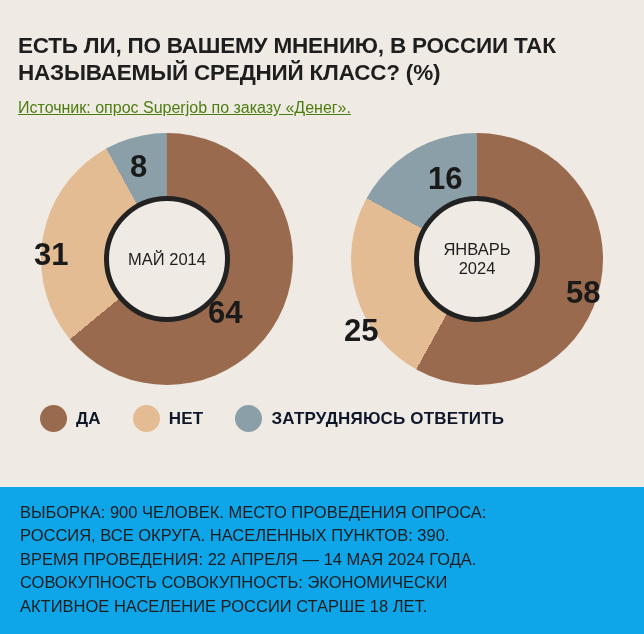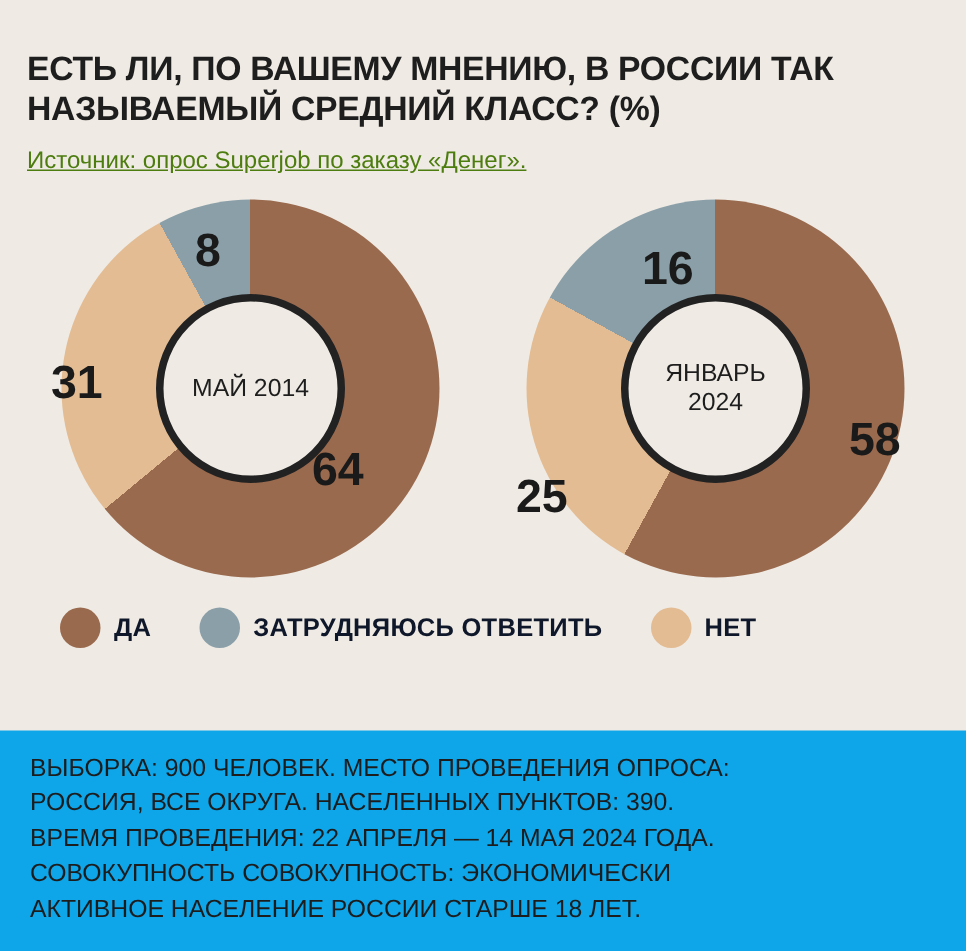--- a/index.html
+++ b/index.html
@@ -172,26 +172,26 @@
     </div>
 
   </div>
 
   <div class="legend">
     <div class="legend-item">
       <span class="swatch" id="sw0" style="background: rgb(154, 106, 78);"></span>
       <span class="legend-label">ДА</span>
     </div>
     <div class="legend-item">
+      <span class="swatch" id="sw1" style="background: rgb(227, 188, 147);"></span>
+      <span class="legend-label">НЕТ</span>
+    </div>
+    <div class="legend-item">
       <span class="swatch" id="sw2" style="background: rgb(139, 159, 168);"></span>
       <span class="legend-label">ЗАТРУДНЯЮСЬ ОТВЕТИТЬ</span>
-    </div>
-    <div class="legend-item">
-      <span class="swatch" id="sw1" style="background: rgb(227, 188, 147);"></span>
-      <span class="legend-label">НЕТ</span>
     </div>
   </div>
 
   <div class="footer">
     <p>ВЫБОРКА: 900 ЧЕЛОВЕК. МЕСТО ПРОВЕДЕНИЯ ОПРОСА:</p>
     <p>РОССИЯ, ВСЕ ОКРУГА. НАСЕЛЕННЫХ ПУНКТОВ: 390.</p>
     <p>ВРЕМЯ ПРОВЕДЕНИЯ: 22 АПРЕЛЯ — 14 МАЯ 2024 ГОДА.</p>
     <p>СОВОКУПНОСТЬ СОВОКУПНОСТЬ: ЭКОНОМИЧЕСКИ</p>
     <p>АКТИВНОЕ НАСЕЛЕНИЕ РОССИИ СТАРШЕ 18 ЛЕТ.</p>
   </div>

